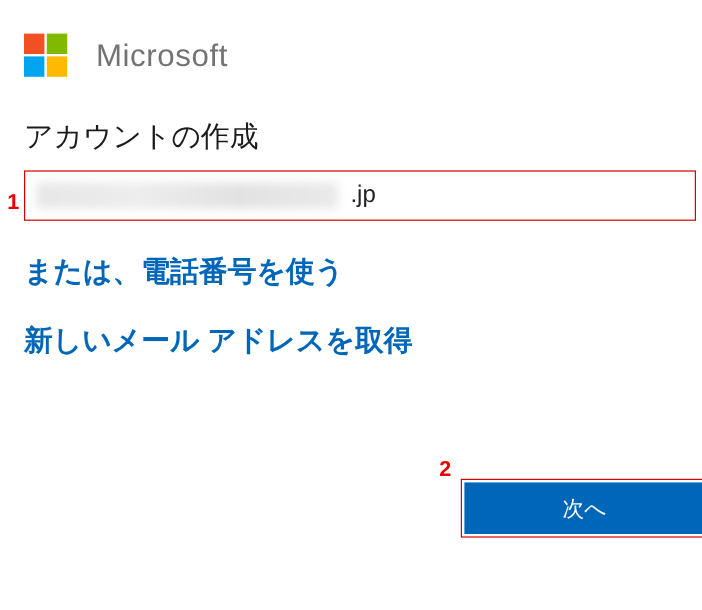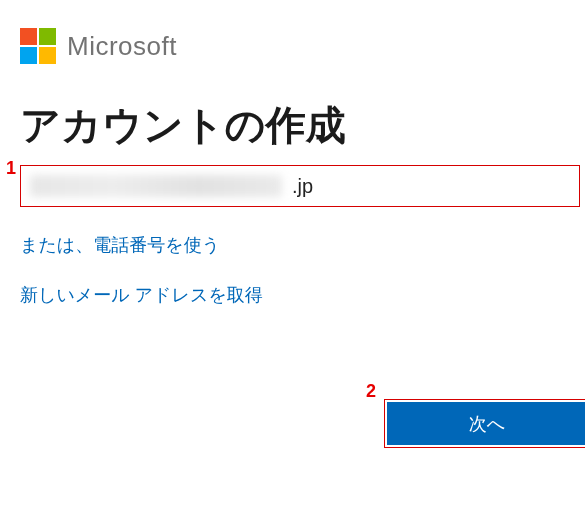--- a/index.html
+++ b/index.html
@@ -11,21 +11,21 @@
       font-family: "Segoe UI", "Yu Gothic UI", "Meiryo UI", sans-serif;
       background: #fff;
       width: 585px;
       height: 508px;
       position: relative;
       padding: 28px 0 0 20px;
     }
     .ms-header {
       display: flex;
       align-items: center;
-      gap: 11px;
+      gap: 24px;
       margin-bottom: 34px;
     }
     .ms-logo {
       width: 36px;
       height: 36px;
       display: grid;
       grid-template-columns: 1fr 1fr;
       grid-template-rows: 1fr 1fr;
       gap: 2px;
     }
@@ -34,22 +34,22 @@
     .ms-logo div:nth-child(3) { background: #00a4ef; }
     .ms-logo div:nth-child(4) { background: #ffb900; }
     .ms-word {
       color: #737373;
       font-size: 26px;
       font-weight: 500;
       letter-spacing: 0.5px;
     }
     .title {
       color: #1b1b1b;
-      font-size: 40px;
-      font-weight: 700;
+      font-size: 24px;
+      font-weight: 400;
       margin-bottom: 12px;
     }
     .field-wrap {
       position: relative;
       width: 560px;
       margin-bottom: 26px;
     }
     .email-input {
       width: 100%;
       height: 42px;
@@ -92,24 +92,25 @@
       left: 6px;
       top: 158px;
     }
     .marker-2 {
       left: 366px;
       top: 381px;
     }
     .link {
       display: block;
       color: #0067b8;
-      font-size: 18px;
+      font-size: 24px;
       margin-bottom: 26px;
       text-decoration: none;
       width: fit-content;
+      font-weight: bold;
     }
     .btn-wrap {
       position: absolute;
       left: 384px;
       top: 399px;
       width: 206px;
       height: 49px;
       border: 1px solid #d60000;
       padding: 2px;
     }

